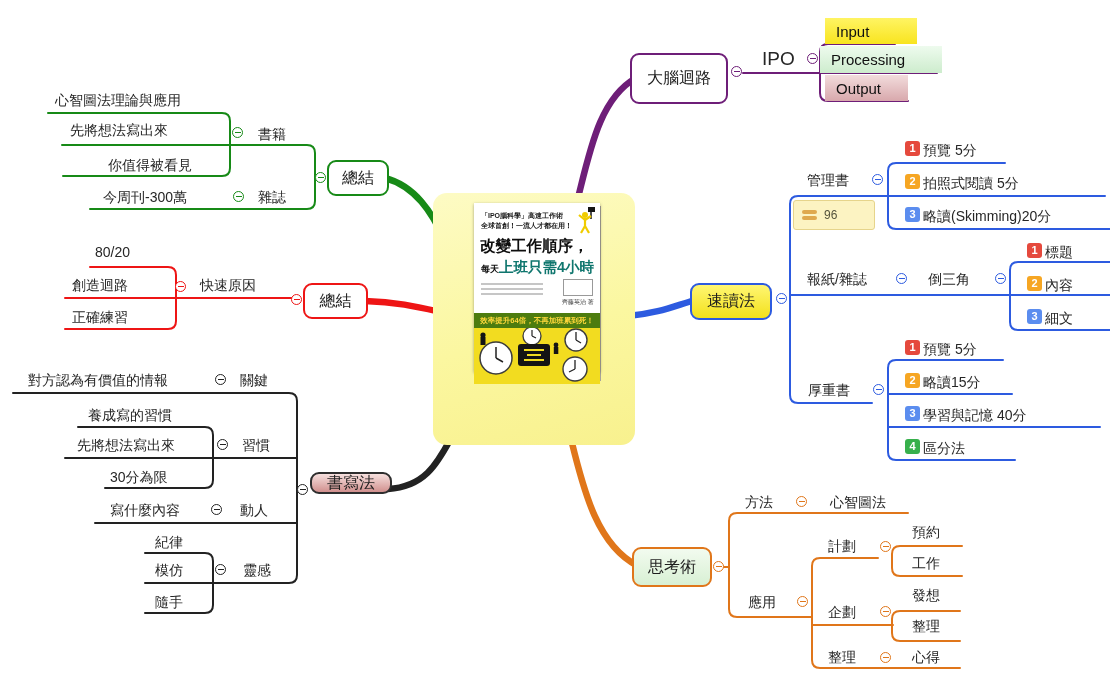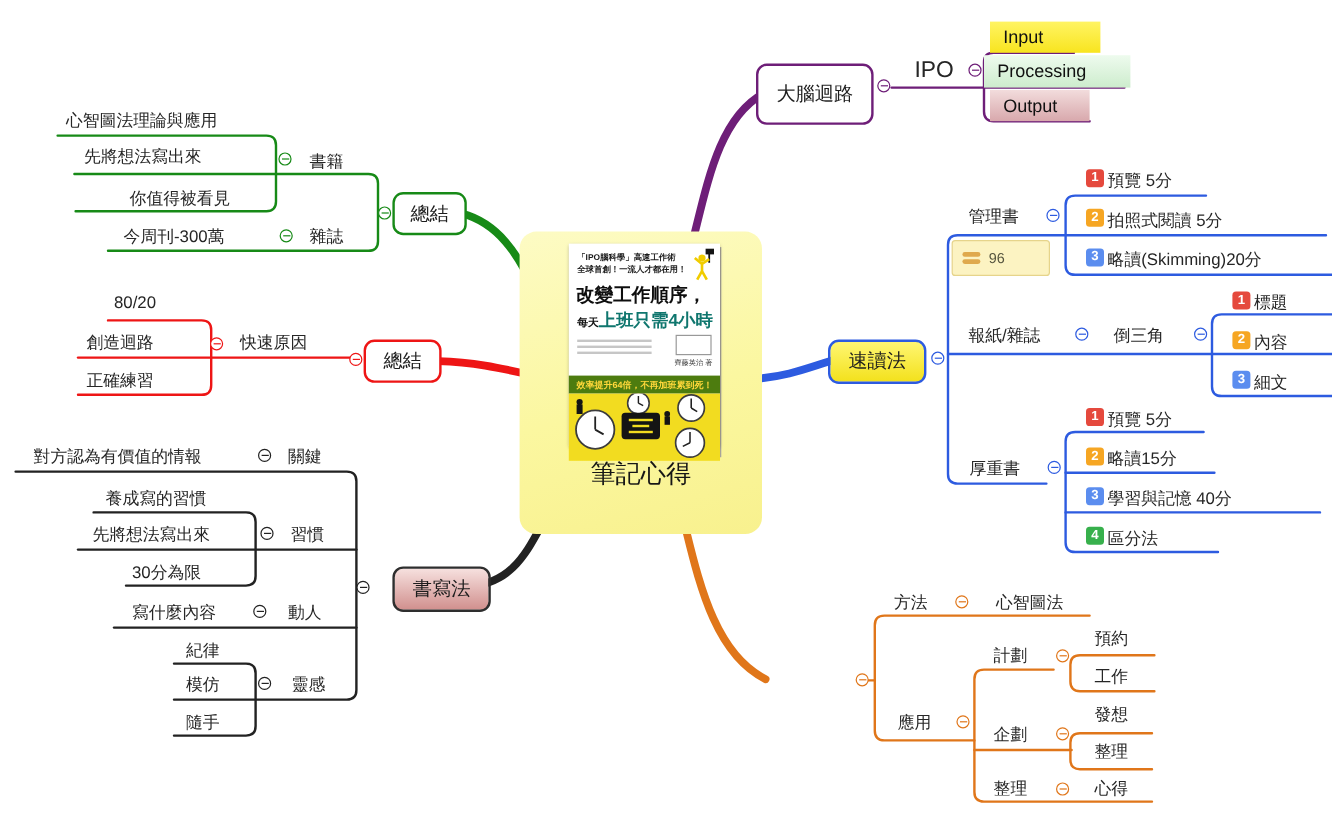--- a/index.html
+++ b/index.html
@@ -144,42 +144,44 @@
             <rect x="50" y="31" width="20" height="2" fill="#f2dc20"></rect>
             <circle cx="9" cy="7" r="2.6" fill="#141414"></circle>
               <rect x="6.5" y="9" width="5" height="8" fill="#141414"></rect>
             <circle cx="82" cy="17" r="2.4" fill="#141414"></circle>
               <rect x="79.8" y="19" width="4.5" height="7" fill="#141414"></rect>
           </svg>
         </div>
       </div>
     </div>
     <div class="c-title">
-      <div>筆記心得</div>
     </div>
   </div>
 
   <div class="topic" style="left:630px;top:53px;width:98px;height:51px;border-color:#6e1e78">
       <span>大腦迴路</span>
     </div>
 
   <div class="topic" style="left:690px;top:283px;width:82px;height:37px;border-color:#2d5be0;background:linear-gradient(#fff672,#f3e11c)">
       <span>速讀法</span>
     </div>
 
+  <div class="topic" style="left:632px;top:547px;width:80px;height:40px;border-color:#e0761a;background:linear-gradient(#f2fbef,#d8f0d4)">
+      <span>思考術</span>
+    </div>
 
   <div class="topic" style="left:327px;top:160px;width:62px;height:36px;border-color:#178a17">
       <span>總結</span>
     </div>
 
   <div class="topic" style="left:303px;top:283px;width:65px;height:36px;border-color:#ee1515">
       <span>總結</span>
     </div>
 
-  <div class="topic" style="left:327px;top:472px;width:82px;height:38px;border-color:#2e2e2e;background:linear-gradient(#f6e0de,#d1908e)">
+  <div class="topic" style="left:310px;top:472px;width:82px;height:22px;border-color:#2e2e2e;background:linear-gradient(#f6e0de,#d1908e)">
       <span>書寫法</span>
     </div>
 
   <span class="lbl big" style="left:762px;top:51px">IPO</span>
   <div class="hl" style="left:825px;top:18px;width:92px;height:26px;background:linear-gradient(#fff463,#f8e41f)">
       <span>Input</span>
     </div>
   <div class="hl" style="left:820px;top:46px;width:122px;height:27px;background:linear-gradient(#eefbee,#cdeccd)">
       <span>Processing</span>
     </div>

